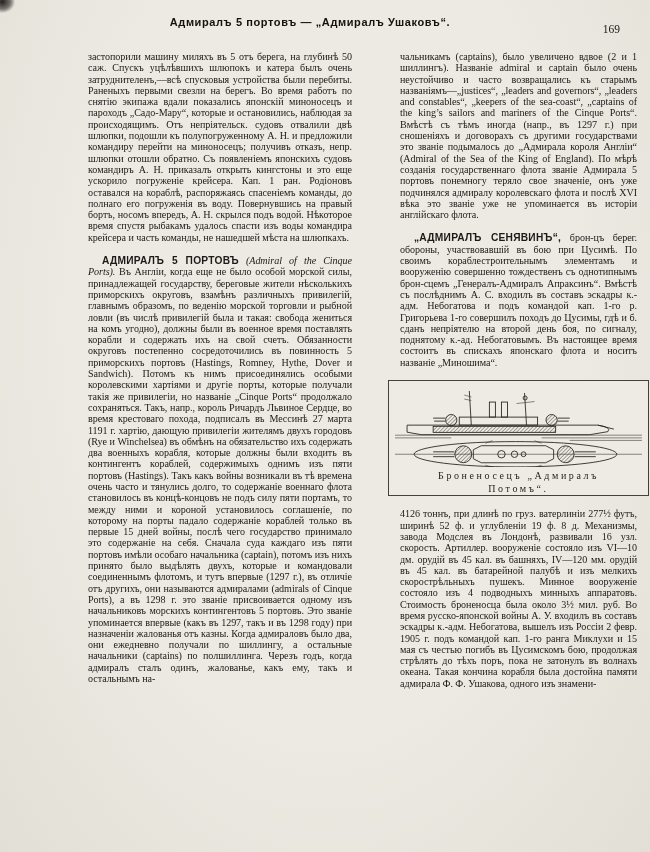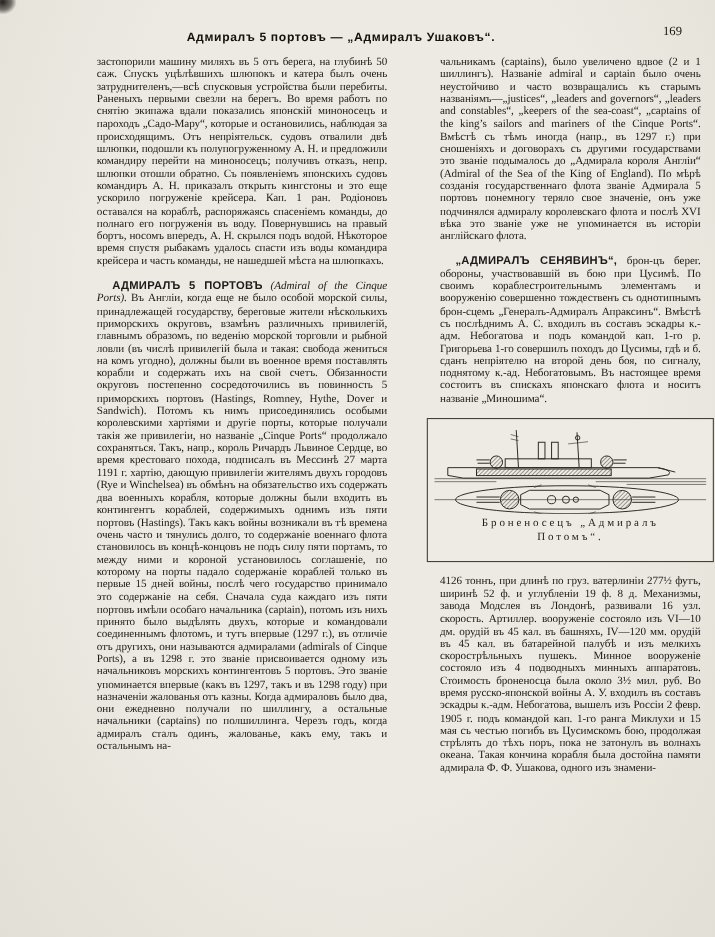--- a/index.html
+++ b/index.html
@@ -10,21 +10,21 @@
   .page {
     position:absolute; inset:0;
     font-family:"Liberation Serif", serif; color:#1c1a18;
     background: radial-gradient(ellipse at 50% 38%, #edeae3 55%, #e2dfd6 100%);
   }
   .blotch {
     position:absolute; top:-3px; left:-3px; width:18px; height:16px;
     background: radial-gradient(ellipse at 30% 30%, rgba(25,23,20,0.95) 0%, rgba(25,23,20,0.55) 45%, rgba(25,23,20,0) 72%);
   }
   .runhead-title {
-    position:absolute; top:28px; left:103px; width:414px; text-align:center;
+    position:absolute; top:16px; left:103px; width:414px; text-align:center;
     font-family:"Liberation Sans", sans-serif; font-weight:700;
     font-size:11px; letter-spacing:0.6px; color:#14120f; white-space:nowrap;
   }
   .runhead-num {
     position:absolute; top:23px; right:30px;
     font-size:11.5px; color:#17150f;
   }
   .col {
     position:absolute; top:39px; text-align:justify;
     font-size:10.1px; line-height:11.3px; letter-spacing:-0.06px;
@@ -34,21 +34,21 @@
   .para { margin:12px; text-indent:0; }
   .para.indent { text-indent:14px; }
   .para + .para { margin-top:2px; }
   .lead {
     font-family:Liberation Sans, sans-serif; font-weight:700;
     font-size:10.2px; letter-spacing:0.25px;
   }
   .latin { font-style:italic; }
   .figure {
     margin:6px 0 5px; border:1px solid #45413a; background:#edebe4;
-    padding:8px 4px 15px; box-sizing:border-box; text-indent:0;
+    padding:8px 4px 0; box-sizing:border-box; text-indent:0;
   }
   .fig-caption {
     text-align:center; font-size:10px; letter-spacing:2.6px;
     line-height:12.5px; margin-top:3px; color:#211f1b;
   }
   .ship-svg { display:block; width:100%; height:auto; }
   .ln { stroke:#2e2b26; stroke-width:0.9; fill:none; }
   .lnthin { stroke:#2e2b26; stroke-width:0.55; fill:none; }
   .hatched { fill:url(#hatch); stroke:#2e2b26; stroke-width:0.9; }
 </style>

